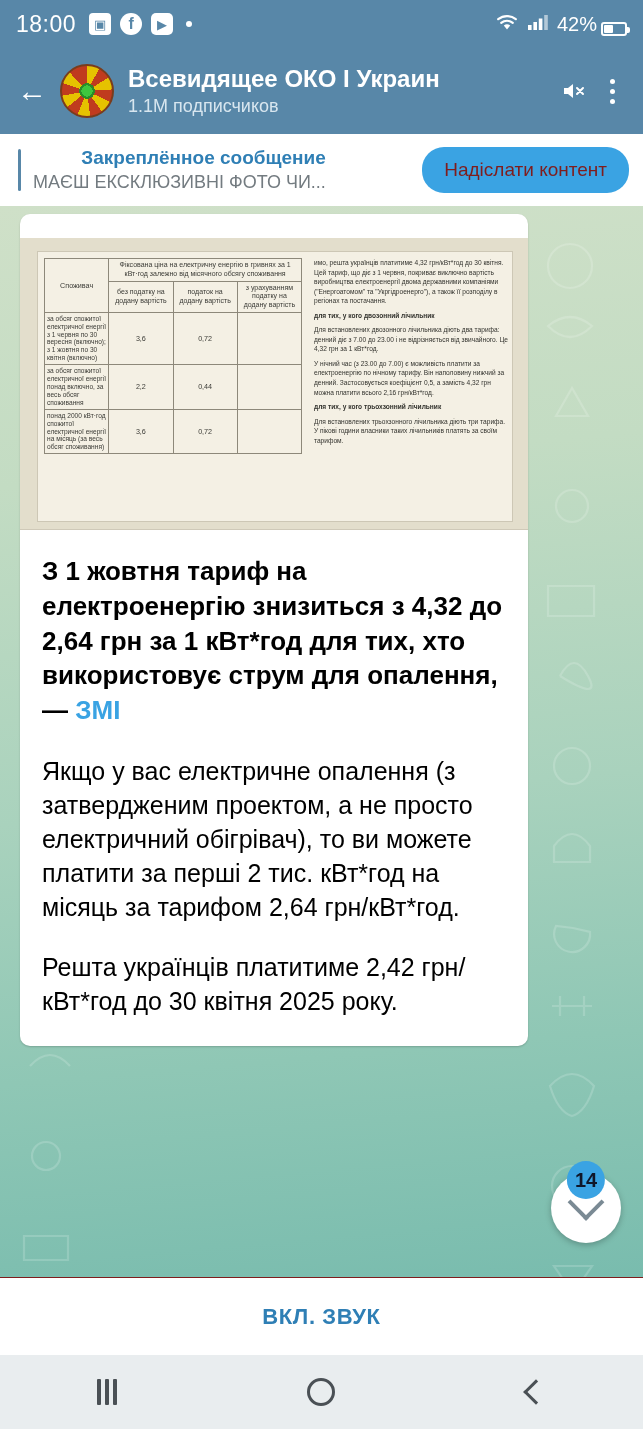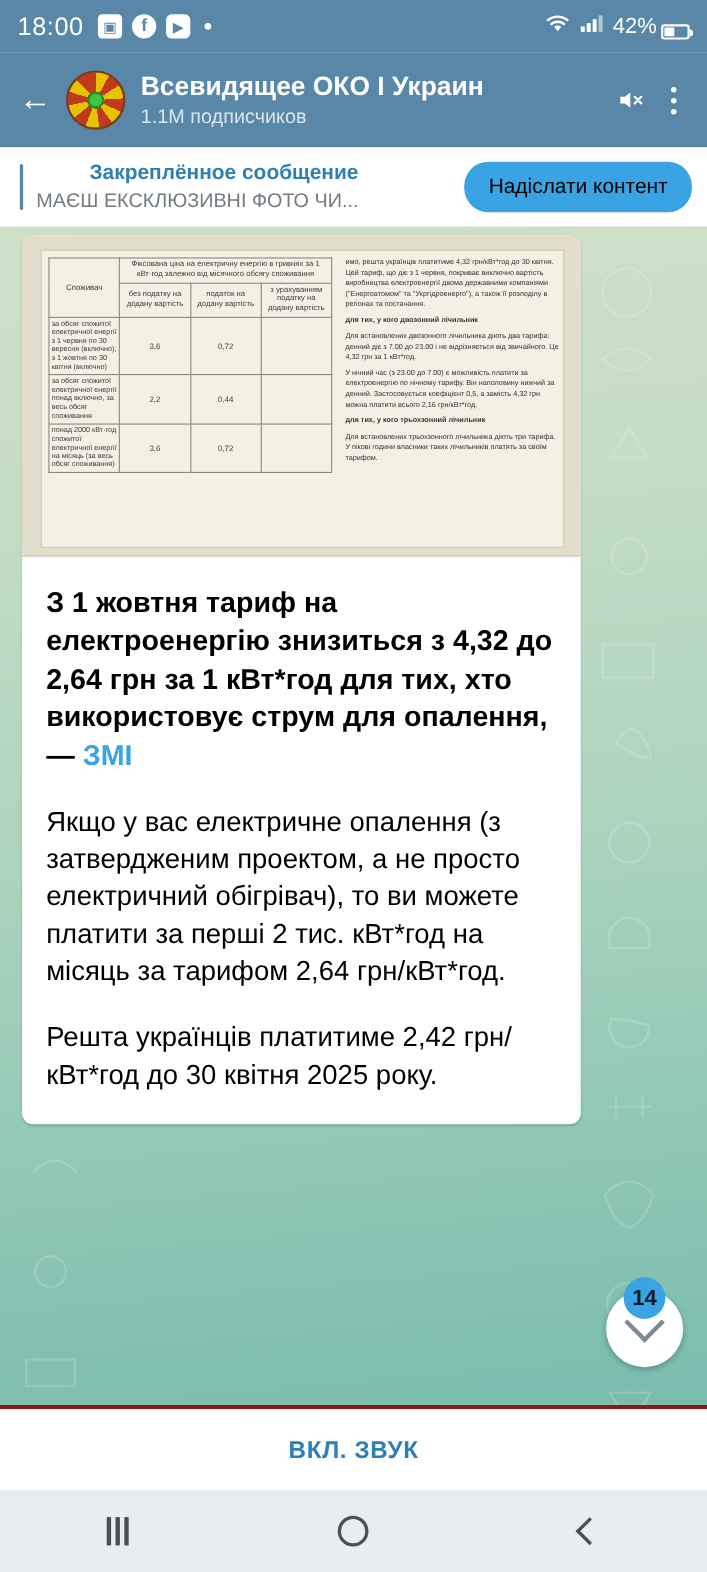--- a/index.html
+++ b/index.html
@@ -103,21 +103,21 @@
   .pin-line { width:3px; height:42px; background:#5887a8; border-radius:2px; flex:0 0 auto; }
   .pin-text { margin-left:12px; min-width:0; overflow:hidden;text-align:right; }
   .pin-title { color:#2f7fb5; font-size:19px; font-weight:bold; line-height:1.2; }
   .pin-sub {
     color:#737b80; font-size:18px; margin-top:3px;
     white-space:nowrap; overflow:hidden; text-overflow:ellipsis;
     max-width:300px;
   }
   .pin-btn {
     margin-left:auto;
-    background:#3aa3e3; color:#000000;
+    background:#3aa3e3; color:#7f1d1d;
     border:none; border-radius:22px;
     height:46px; padding:0 22px;
     font-size:19px; font-family:inherit;
     white-space:nowrap;
   }
 
   
   .msg-area {
     flex:1 1 auto;
     position:relative;
@@ -137,20 +137,21 @@
     border-radius:10px;
     overflow:hidden;
     box-shadow:0 1px 2px rgba(0,0,0,0.18);
   }
   .doc-img {
     width:100%; height:292px;
     background:#ddd7c6;
     position:relative;
     overflow:hidden;
     border-bottom:1px solid #cfc9b8;
+    margin-top:24px;
   }
   .doc-inner {
     position:absolute; inset:0;
     background:#e3decc;
   }
   .doc-paper {
     position:absolute;
     left:18px; top:14px; right:16px; bottom:8px;
     background:#f4f0e4;
     box-shadow:0 0 0 1px #cdc7b5;
@@ -216,21 +217,21 @@
     display:flex; align-items:center; justify-content:center;
     padding:0 8px;
   }
 
   
   .unmute-bar {
     height:78px;
     background:#ffffff;
     display:flex; align-items:center; justify-content:center;
     flex:0 0 auto;
-    border-top:4px solid #7f1d1d;
+    border-top:1px solid #7f1d1d;
   }
   .unmute-label {
     color:#2f7fb5; font-size:22px; font-weight:bold; letter-spacing:0.6px;
   }
 
   
   .navbar {
     height:74px;
     background:#e9edef;
     display:flex; align-items:center; justify-content:space-around;

